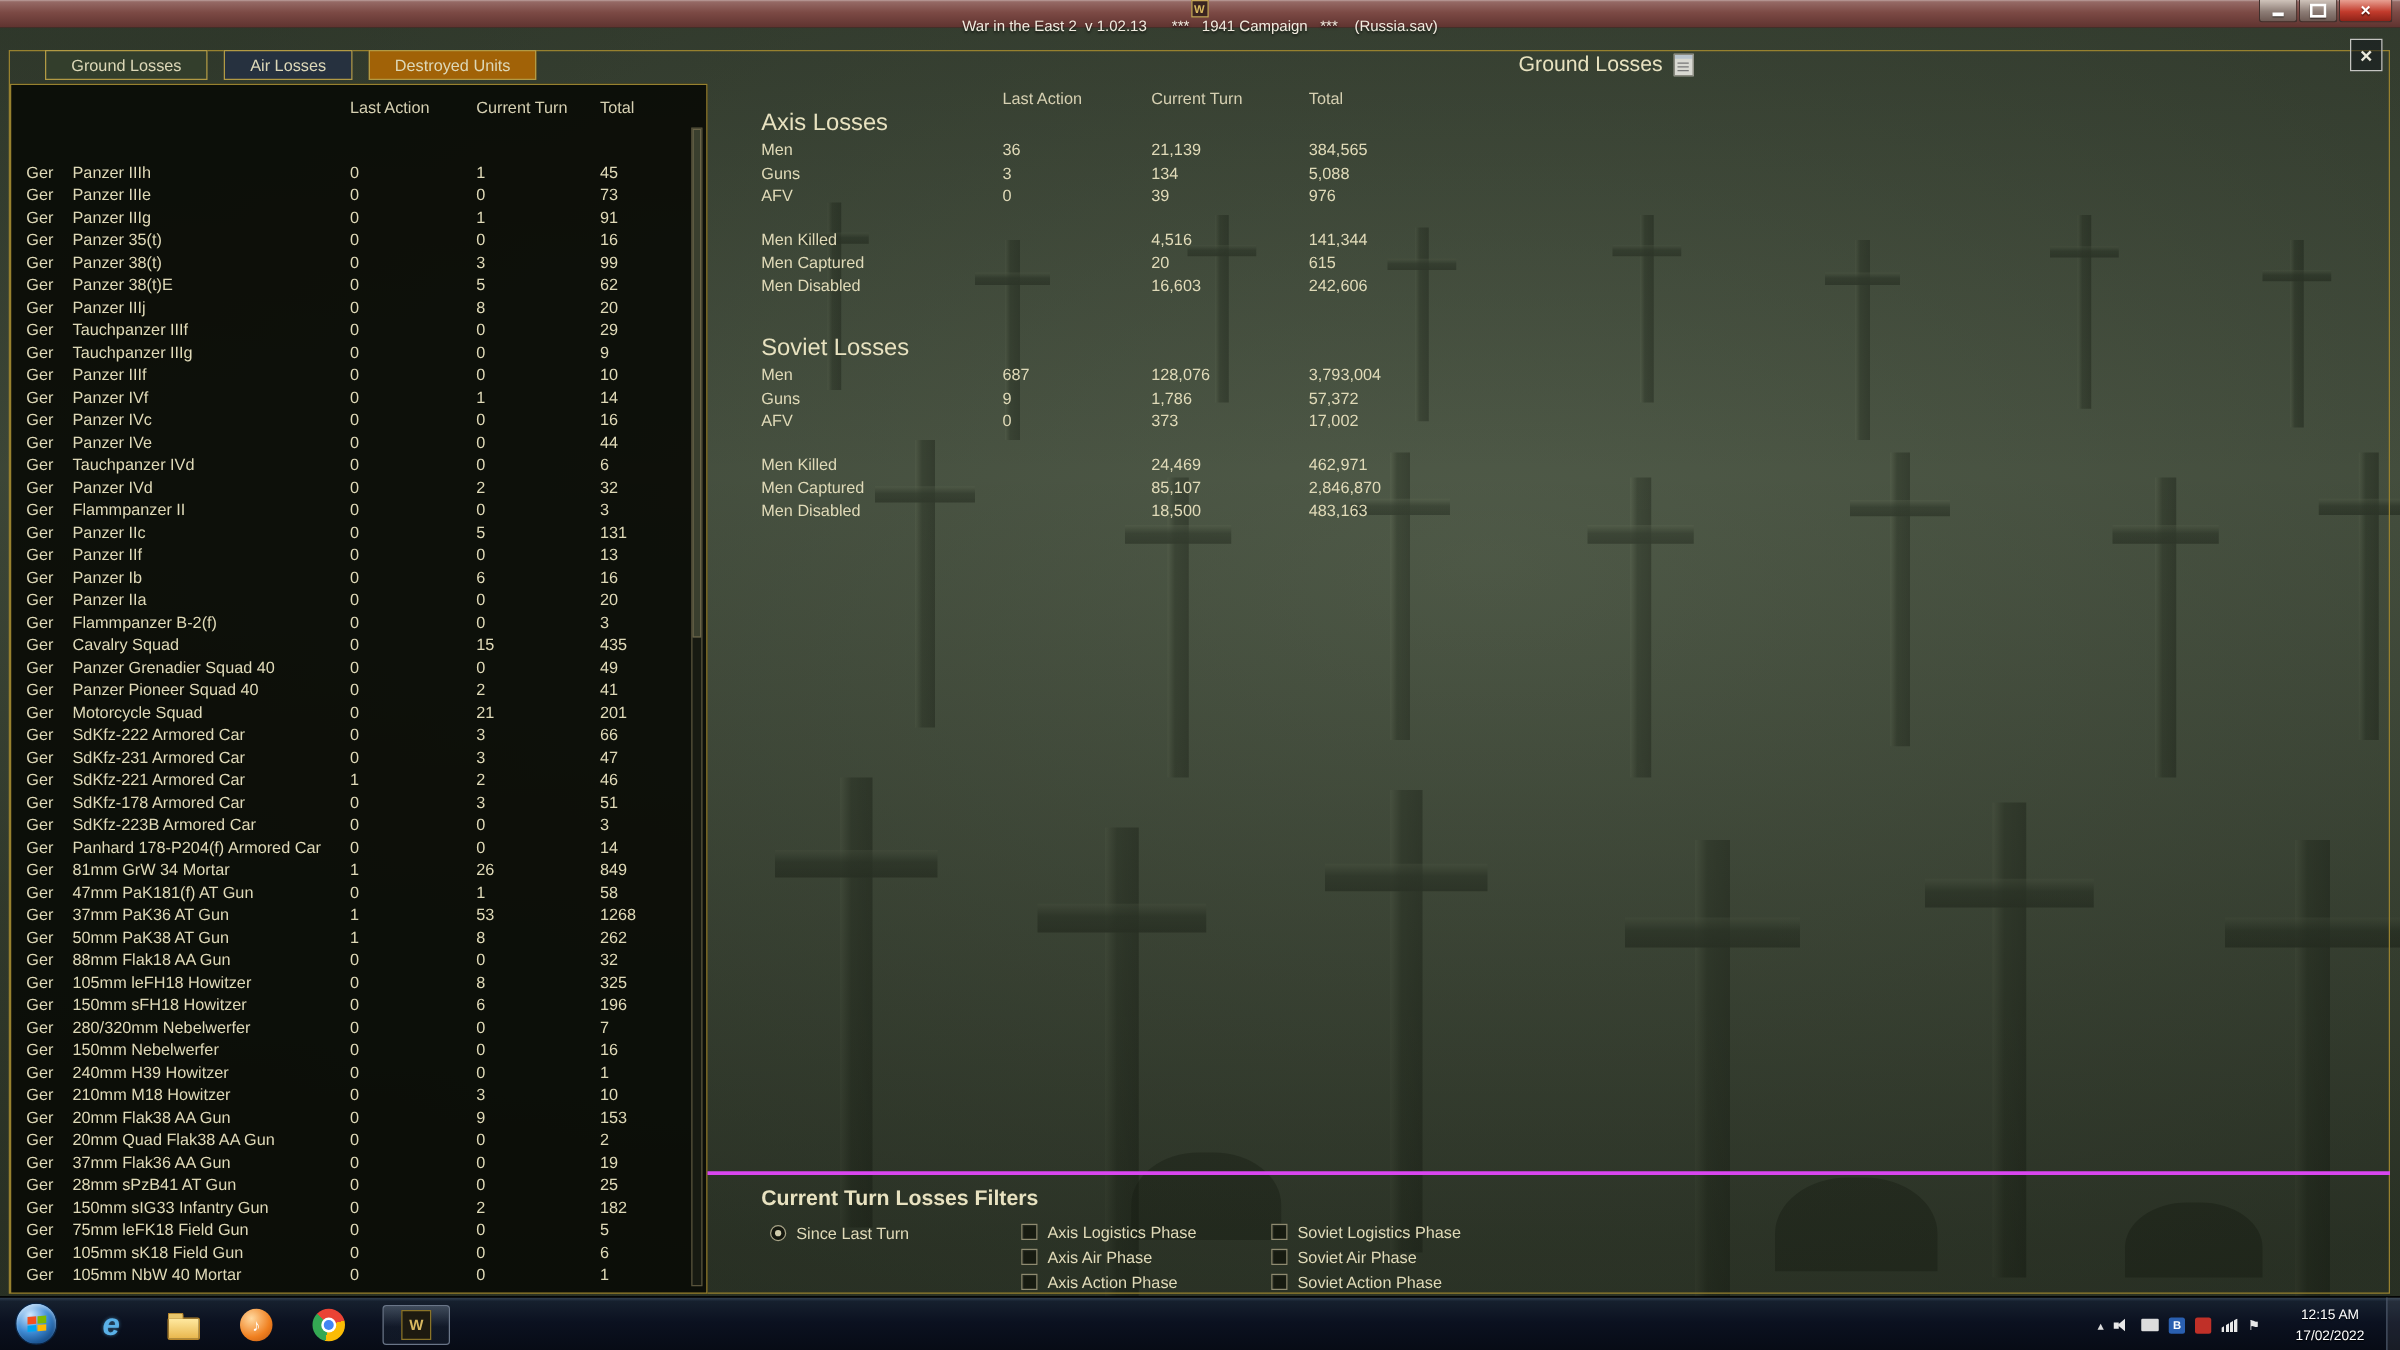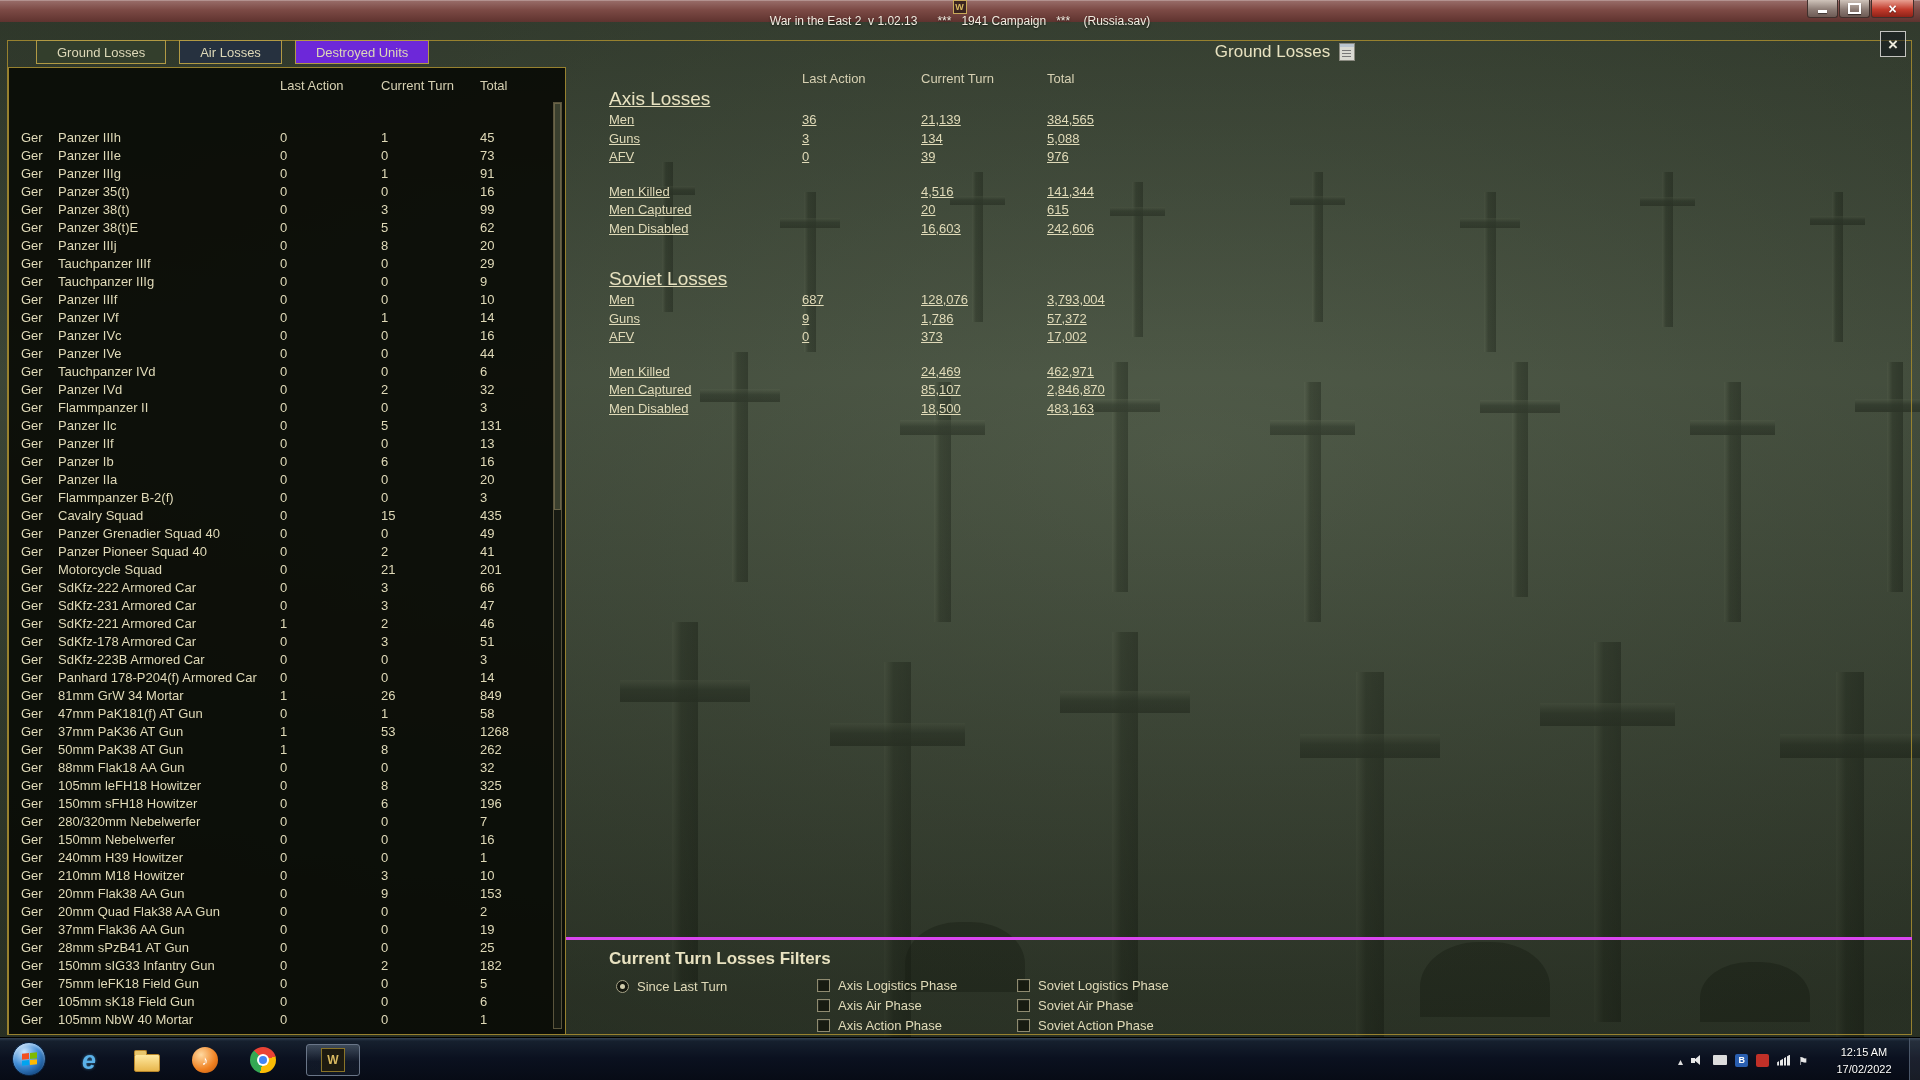--- a/index.html
+++ b/index.html
@@ -22,42 +22,42 @@
   .bg{position:absolute;inset:0;}
   .cross{position:absolute;opacity:.55;}
   .cross::before{content:"";position:absolute;left:calc(50% - var(--t)/2);top:0;width:var(--t);height:100%;background:linear-gradient(90deg,rgba(125,135,108,.35),rgba(28,36,24,.75) 35%,rgba(18,24,16,.85));}
   .cross::after{content:"";position:absolute;left:0;top:16%;width:100%;height:calc(var(--t)*.85);background:linear-gradient(180deg,rgba(125,135,108,.3),rgba(24,32,22,.75) 45%,rgba(16,22,14,.85));}
   .stone{position:absolute;background:rgba(24,30,20,.45);border-radius:45% 45% 0 0/60% 60% 0 0;}
   .bg-shade{position:absolute;inset:0;background:radial-gradient(ellipse at 62% 42%,rgba(96,106,84,.22),rgba(22,28,18,.32) 78%),linear-gradient(180deg,rgba(28,36,26,.35),rgba(40,48,36,0) 35%,rgba(14,18,10,.42) 96%);}
   .frame{position:absolute;left:7px;right:8px;top:18px;bottom:2px;border:1px solid #97812f;pointer-events:none;}
 
   
   .tabs-row{position:absolute;top:18px;left:36px;display:flex;gap:13px;z-index:5;}
-  .tab{height:24px;line-height:24px;padding:0 20px;min-width:92px;text-align:center;font-size:13px;color:#ddd8b8;border:1px solid #b29a44;background:#6d28d9;box-sizing:border-box;}
+  .tab{height:24px;line-height:24px;padding:0 20px;min-width:92px;text-align:center;font-size:13px;color:#ddd8b8;border:1px solid #b29a44;background:#a16207;box-sizing:border-box;}
   .tab.active{background:#333e2c;}
   .tab.blue{background:#26313f;}
   .page-title-wrap{position:absolute;left:1140px;top:20px;width:290px;display:flex;align-items:center;justify-content:center;gap:9px;z-index:5;}
   .page-title{font-size:17px;color:#e8e2c0;}
   .doc-icon{width:14px;height:16px;background:#d9d9d2;border:1px solid #8a8a80;box-shadow:inset 0 3px 0 #b9c4cf;position:relative;}
   .doc-icon::before{content:"";position:absolute;left:2px;top:6px;width:9px;height:1px;background:#777;box-shadow:0 3px 0 #777,0 6px 0 #777;}
   .close-btn{position:absolute;right:14px;top:9px;width:24px;height:24px;border:1px solid #c4c4c0;background:rgba(18,24,30,.55);display:flex;align-items:center;justify-content:center;z-index:6;}
   .close-btn::before{content:"×";color:#eceadc;font-size:17px;font-weight:bold;line-height:1;}
 
   
   .left-panel{position:absolute;left:8px;top:45px;width:558px;height:968px;background:rgba(10,12,6,.93);border:1px solid #97812f;box-sizing:border-box;z-index:4;}
   .lt-header,.trow{display:grid;grid-template-columns:37px 222px 101px 99px auto;padding-left:12px;font-size:13px;}
   .lt-header{position:absolute;top:10px;left:0;right:0;color:#d6d0b2;}
   .lt-body{position:absolute;top:61px;left:0;right:13px;bottom:1px;overflow:hidden;}
   .trow{height:18px;line-height:18px;color:#e0dab8;white-space:nowrap;}
   .scrollbar{position:absolute;right:3px;top:34px;bottom:5px;width:9px;background:#171a12;border:1px solid #5a543c;box-sizing:border-box;}
   .scrollbar .thumb{position:absolute;left:0;right:0;top:0;height:44%;background:#3a3f2e;border:1px solid #6a6448;box-sizing:border-box;}
 
   
   .sum-header{position:absolute;left:609px;top:49px;width:760px;display:grid;grid-template-columns:193px 119px 126px auto;font-size:13px;color:#d6d0b2;z-index:3;}
-  .sum-section{position:absolute;left:609px;width:760px;z-index:3;text-decoration:underline;}
+  .sum-section{position:absolute;left:609px;width:760px;z-index:3;}
   .sum-section.axis{top:65px;}
   .sum-section.soviet{top:245px;}
   .sum-title{font-size:19px;line-height:24px;color:#e8e2c0;}
   .srow{display:grid;grid-template-columns:193px 119px 126px auto;height:18.5px;line-height:18.5px;font-size:13px;color:#e0dab8;}
   .sgap{height:16px;}
 
   
   .filters{position:absolute;left:566px;right:8px;top:915px;bottom:2px;border-top:3px solid #d946ef;z-index:4;}
   .filters-title{position:absolute;left:43px;top:9px;font-size:17px;font-weight:bold;color:#e8e2c0;}
   .radio-row{position:absolute;left:50px;top:39px;display:flex;align-items:center;gap:8px;font-size:13px;}

